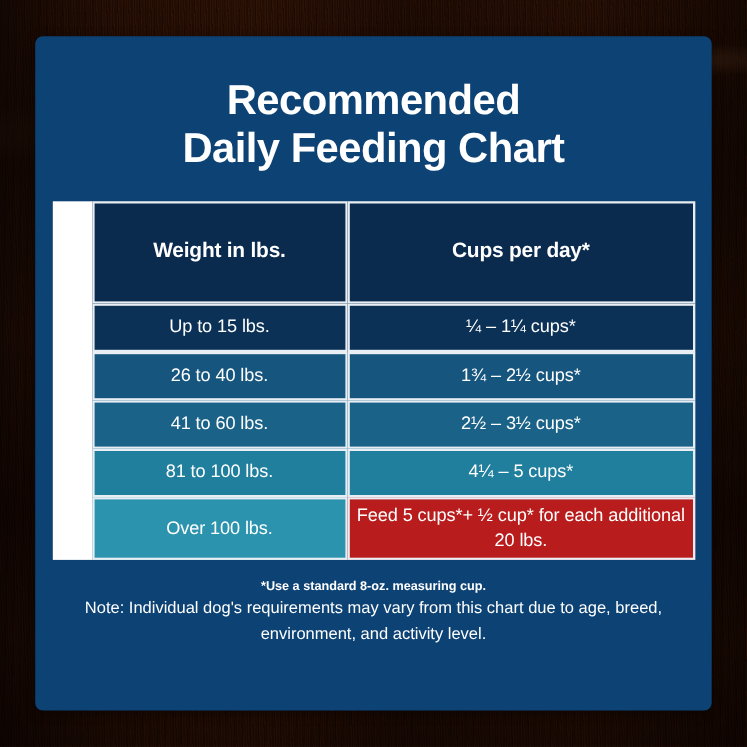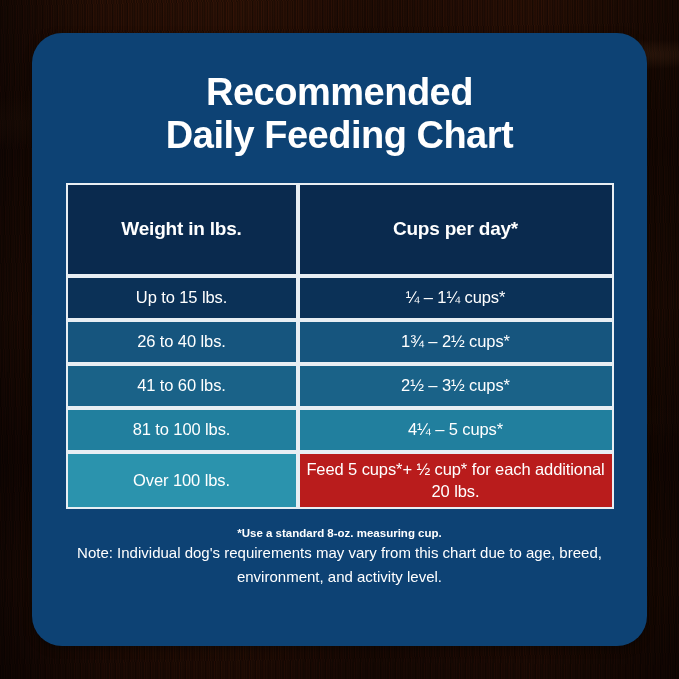--- a/index.html
+++ b/index.html
@@ -46,21 +46,21 @@
   }
 
   
   #card {
     position: absolute;
     left: 32px;
     top: 33px;
     width: 615px;
     height: 613px;
     background: #0d4274;
-    border-radius: 30px;
+    border-radius: 7px;
     box-shadow: 0 3px 10px rgba(0,0,0,0.35);
     box-sizing: border-box;
     overflow: hidden;
   }
 
   
   #title {
     text-align: center;
     color: #ffffff;
     font-weight: bold;
@@ -73,20 +73,21 @@
   #title .tline { display: block; }
 
   
   #chart-table {
     width: 548px;
     margin: 25px auto 0 auto;
     border-collapse: separate;
     border-spacing: 0;
     background: #ffffff;
     table-layout: fixed;
+    padding-left: 36px;
   }
   #chart-table td, #chart-table th {
     border: 2px solid #e8eef3;
     color: #ffffff;
     text-align: center;
     vertical-align: middle;
     padding: 0;
   }
   #chart-table th {
     font-size: 19px;

